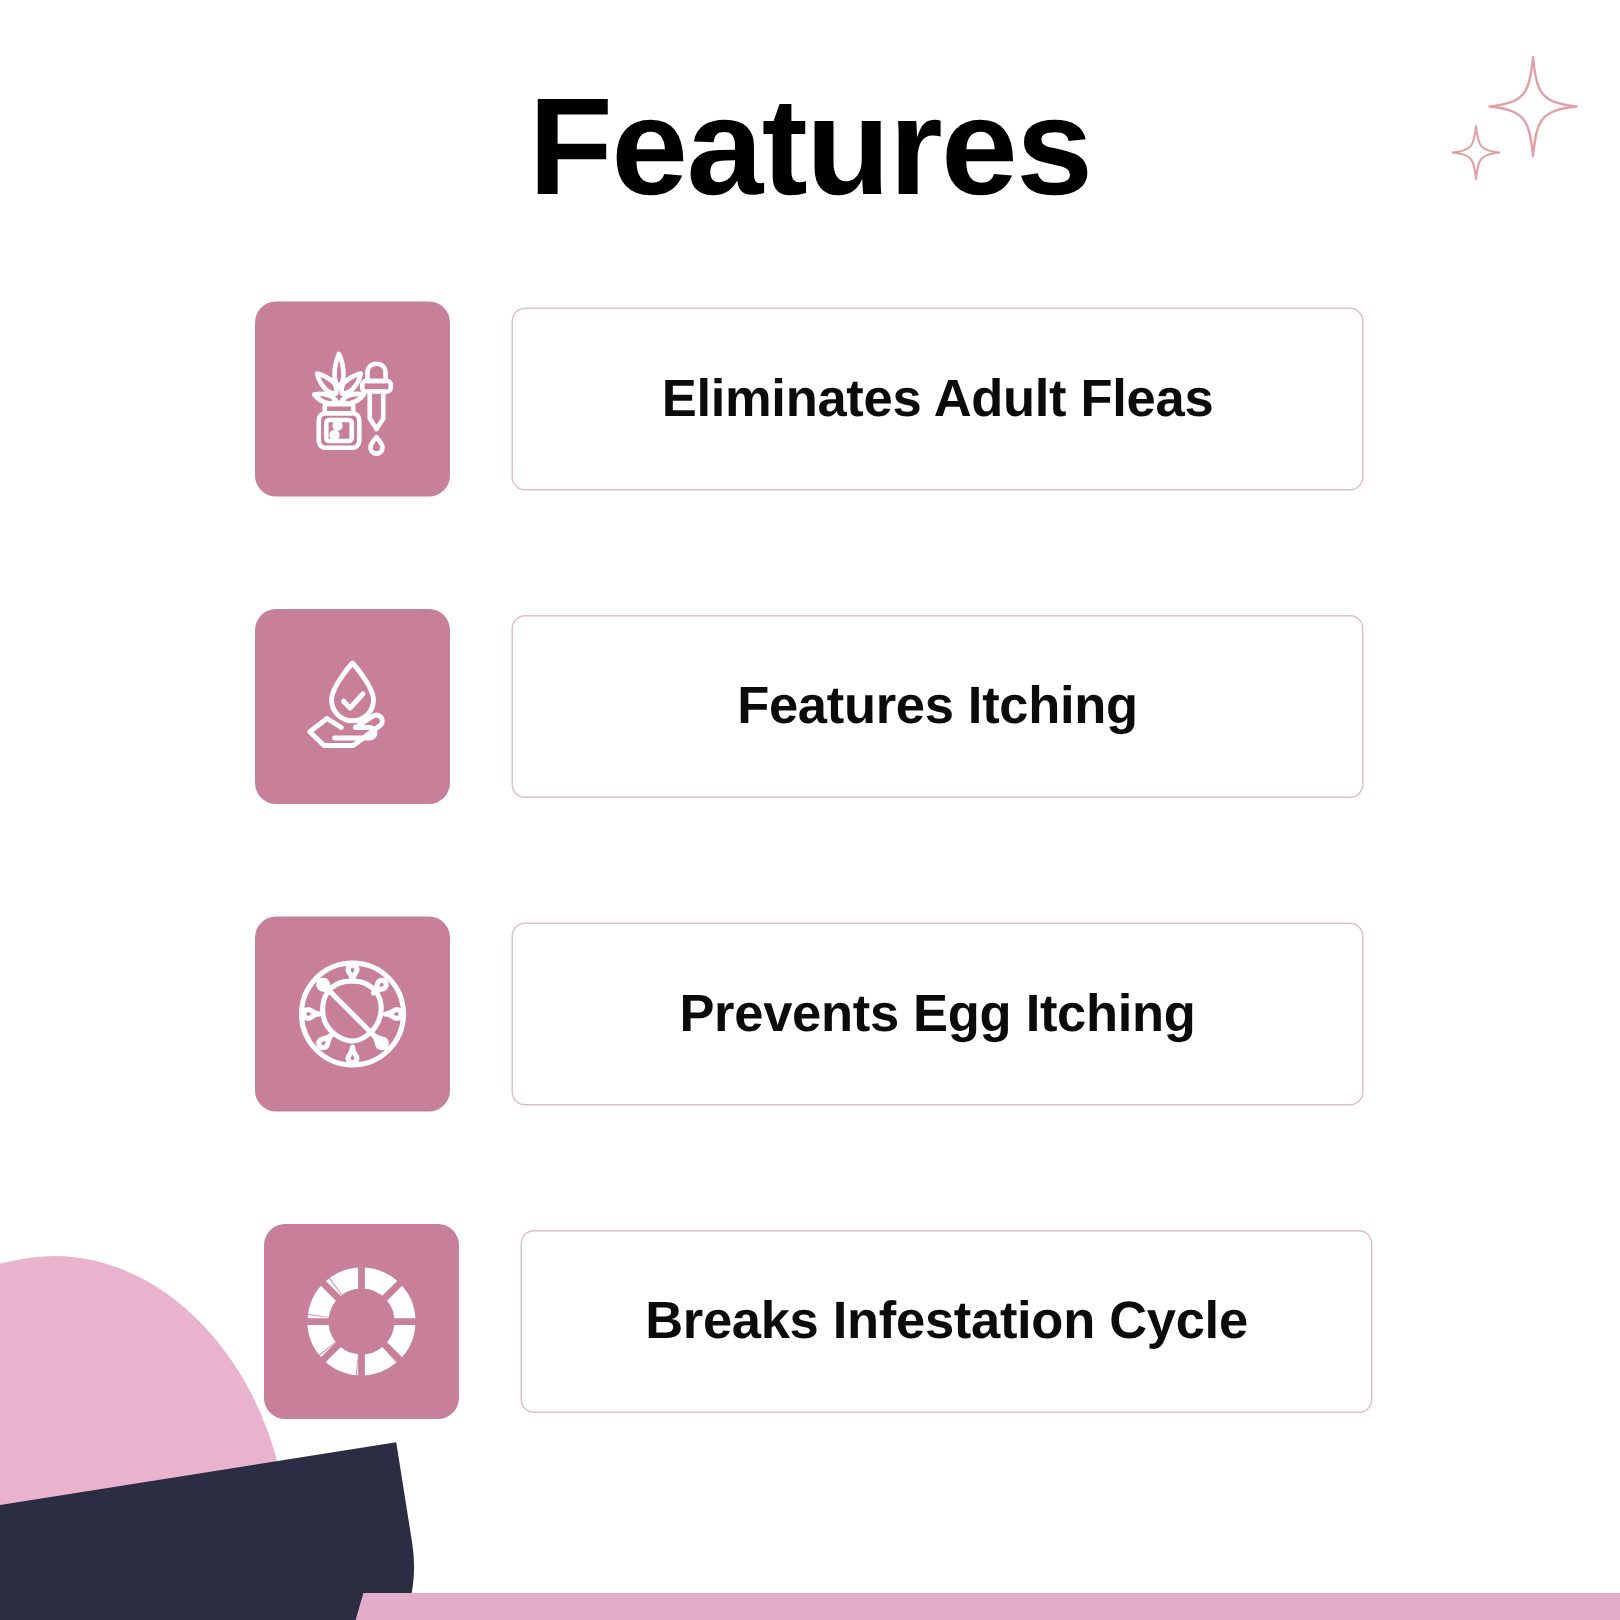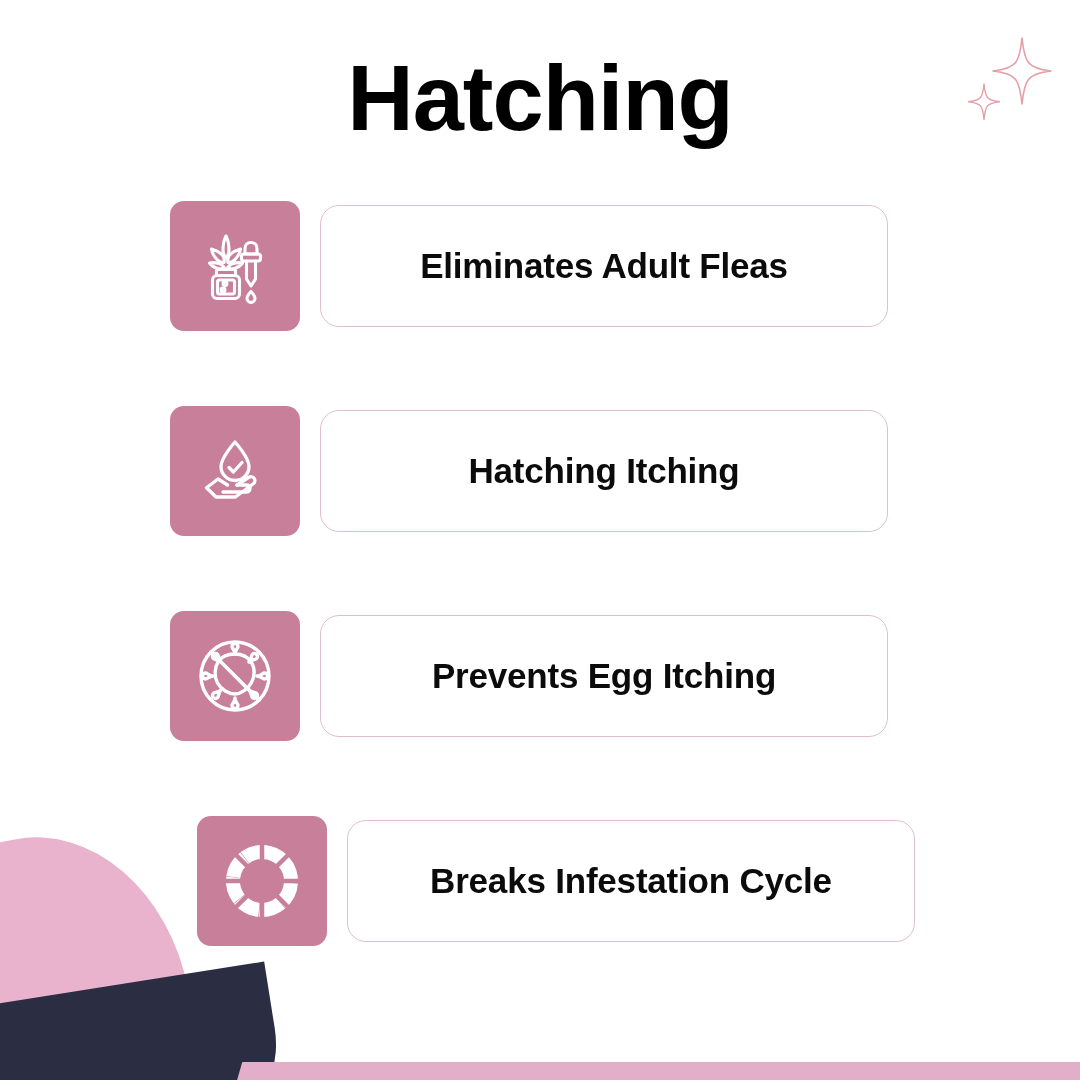--- a/index.html
+++ b/index.html
@@ -108,26 +108,26 @@
     background: #c87f9a;
     border-radius: 14px;
     display: flex;
     align-items: center;
     justify-content: center;
   }
   .icon-tile svg { display: block; }
 
   .feature-box {
     flex: 0 0 auto;
-    margin-left: 20px;
+    margin-left: 41px;
     width: 568px;
     height: 122px;
     box-sizing: border-box;
     border: 1.6px solid #debfcf;
-    border-radius: 19px;
+    border-radius: 9px;
     background: #ffffff;
     display: flex;
     align-items: center;
     justify-content: center;
   }
   .feature-label {
     font-size: 35px;
     font-weight: bold;
     color: #0b0b0b;
     letter-spacing: -0.2px;
@@ -149,21 +149,21 @@
     <svg width="110" height="110" viewBox="0 0 110 110" fill="none">
       <g>
         <path d="M68 14 C70.5 38 73 44.5 97 47 C73 49.5 70.5 56 68 80 C65.5 56 63 49.5 39 47 C63 44.5 65.5 38 68 14 Z" stroke="#e2a0a6" stroke-width="1.6" fill="none" stroke-linejoin="round"></path>
       </g>
       <g>
         <path d="M30 60 C31.3 73 32.6 76.4 45.5 77.7 C32.6 79 31.3 82.4 30 95.4 C28.7 82.4 27.4 79 14.5 77.7 C27.4 76.4 28.7 73 30 60 Z" stroke="#e2a0a6" stroke-width="1.4" fill="none" stroke-linejoin="round"></path>
       </g>
     </svg>
   </div>
 
-  <div class="title">Hatching</div>
+  <div class="title">Features</div>
 
   <div class="features">
 
     <div class="feature-row">
       <div class="icon-tile">
         <span>
           <svg width="84" height="84" viewBox="0 0 84 84" fill="none" stroke="#ffffff" stroke-width="3.1" stroke-linecap="round" stroke-linejoin="round">
 
             <path d="M30 26 C30 18 33 12 33 12 C33 12 36 18 36 26 C36 31 33 34 33 34 C33 34 30 31 30 26 Z"></path>
             <path d="M29.5 31 C24.5 26.5 18.5 25 18.5 25 C18.5 25 19.5 31 24 35.5 C27 38.5 31 38.5 31 38.5 C31 38.5 32 34.5 29.5 31 Z"></path>
@@ -202,21 +202,21 @@
             <path d="M42 13 C42 13 28 28.5 28 37.5 C28 45.3 34.3 51.5 42 51.5 C49.7 51.5 56 45.3 56 37.5 C56 28.5 42 13 42 13 Z"></path>
 
             <path d="M36 38.5 L40.4 43 L49 33.5"></path>
 
             <path d="M30 63 L53 63 C55.5 63 57 61.4 57 59.4 C57 57.4 55.5 56 53 56 L44 56"></path>
             <path d="M44 56 L55.5 48.5 C57.6 47.2 60 47.6 61.2 49.4 C62.4 51.2 62 53.6 60 55 L42.5 68 L23 68 L13.5 58.8 L25 50 L34.5 56"></path>
           </svg>
         </span>
       </div>
       <div class="feature-box">
-        <span class="feature-label">Hatching Itching</span>
+        <span class="feature-label">Features Itching</span>
       </div>
     </div>
 
     <div class="feature-row">
       <div class="icon-tile">
         <span>
           <svg width="88" height="88" viewBox="0 0 88 88" fill="none" stroke="#ffffff" stroke-width="3.4" stroke-linecap="round" stroke-linejoin="round">
 
             <path d="M44 22 C44 18 41 16.5 41 14.5 C41 12.8 42.4 11.6 44 11.6 C45.6 11.6 47 12.8 47 14.5 C47 16.5 44 18 44 22"></path>
             <path d="M30 30 C27 27 23.8 28 22.4 26.6 C21.2 25.4 21.2 23.6 22.4 22.4 C23.6 21.2 25.4 21.2 26.6 22.4 C28 23.8 27 27 30 30"></path>

